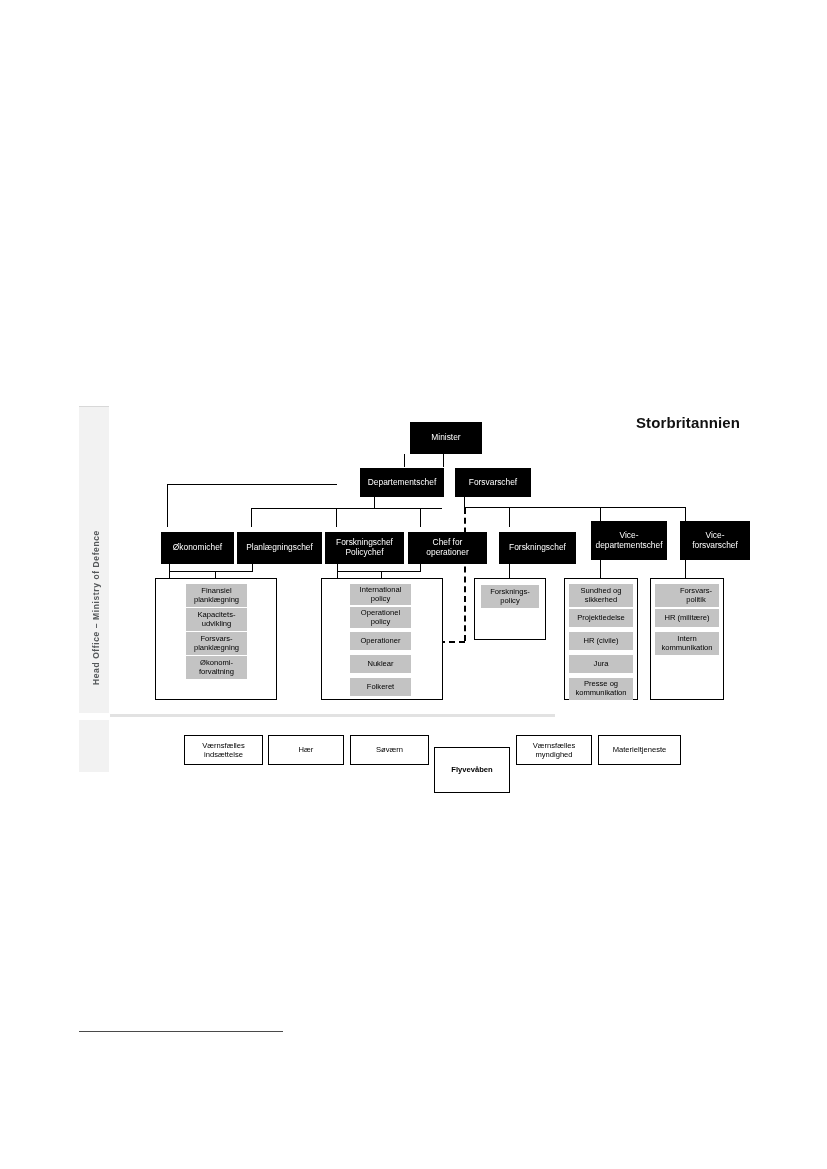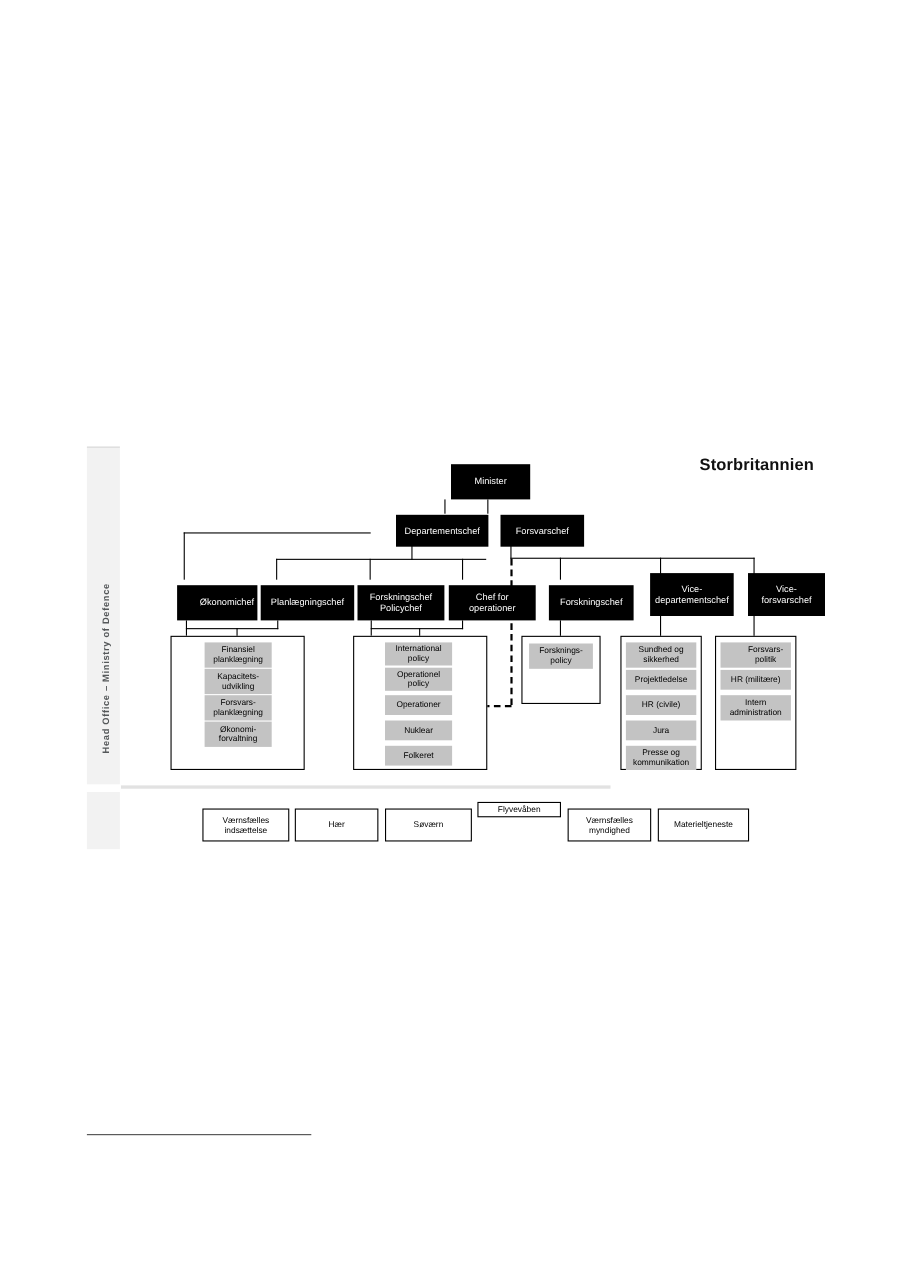--- a/index.html
+++ b/index.html
@@ -144,21 +144,21 @@
   </div>
 
   <div class="node" style="left:332px;top:468px;width:84px;height:29px;">
     <span>Departementschef</span>
   </div>
 
   <div class="node" style="left:427px;top:468px;width:76px;height:29px;">
     <span>Forsvarschef</span>
   </div>
 
-  <div class="node" style="left:133px;top:532px;width:73px;height:32px;justify-content:flex-end;">
+  <div class="node" style="left:133px;top:532px;width:73px;height:32px;">
     <span>Økonomichef</span>
   </div>
 
   <div class="node" style="left:209px;top:532px;width:85px;height:32px;">
     <span>Planlægningschef</span>
   </div>
 
   <div class="node" style="left:297px;top:532px;width:79px;height:32px;flex-direction:column;">
     <span>Forskningschef</span>
     <span>Policychef</span>
@@ -237,33 +237,33 @@
   </div>
 
   <div class="container-box" style="left:650px;top:578px;width:74px;height:122px;"></div>
   <div class="gray-item" style="left:655px;top:584px;width:64px;height:23px;padding-left:20px;">
     <span>Forsvars- politik</span>
   </div>
   <div class="gray-item" style="left:655px;top:609px;width:64px;height:18px;">
     <span>HR (militære)</span>
   </div>
   <div class="gray-item" style="left:655px;top:632px;width:64px;height:23px;">
-    <span>Intern administration</span>
+    <span>Intern kommunikation</span>
   </div>
 
   <div class="bot-box" style="left:184px;top:735px;width:79px;height:30px;">
     <span>Værnsfælles indsættelse</span>
   </div>
   <div class="bot-box" style="left:268px;top:735px;width:76px;height:30px;">
     <span>Hær</span>
   </div>
   <div class="bot-box" style="left:350px;top:735px;width:79px;height:30px;">
     <span>Søværn</span>
   </div>
-  <div class="bot-box" style="left:434px;top:729px;width:76px;height:14px;">
+  <div class="bot-box" style="left:434px;top:747px;width:76px;height:46px;font-weight:bold;">
     <span>Flyvevåben</span>
   </div>
   <div class="bot-box" style="left:516px;top:735px;width:76px;height:30px;">
     <span>Værnsfælles myndighed</span>
   </div>
   <div class="bot-box" style="left:598px;top:735px;width:83px;height:30px;">
     <span>Materieltjeneste</span>
   </div>
 
 </div>

